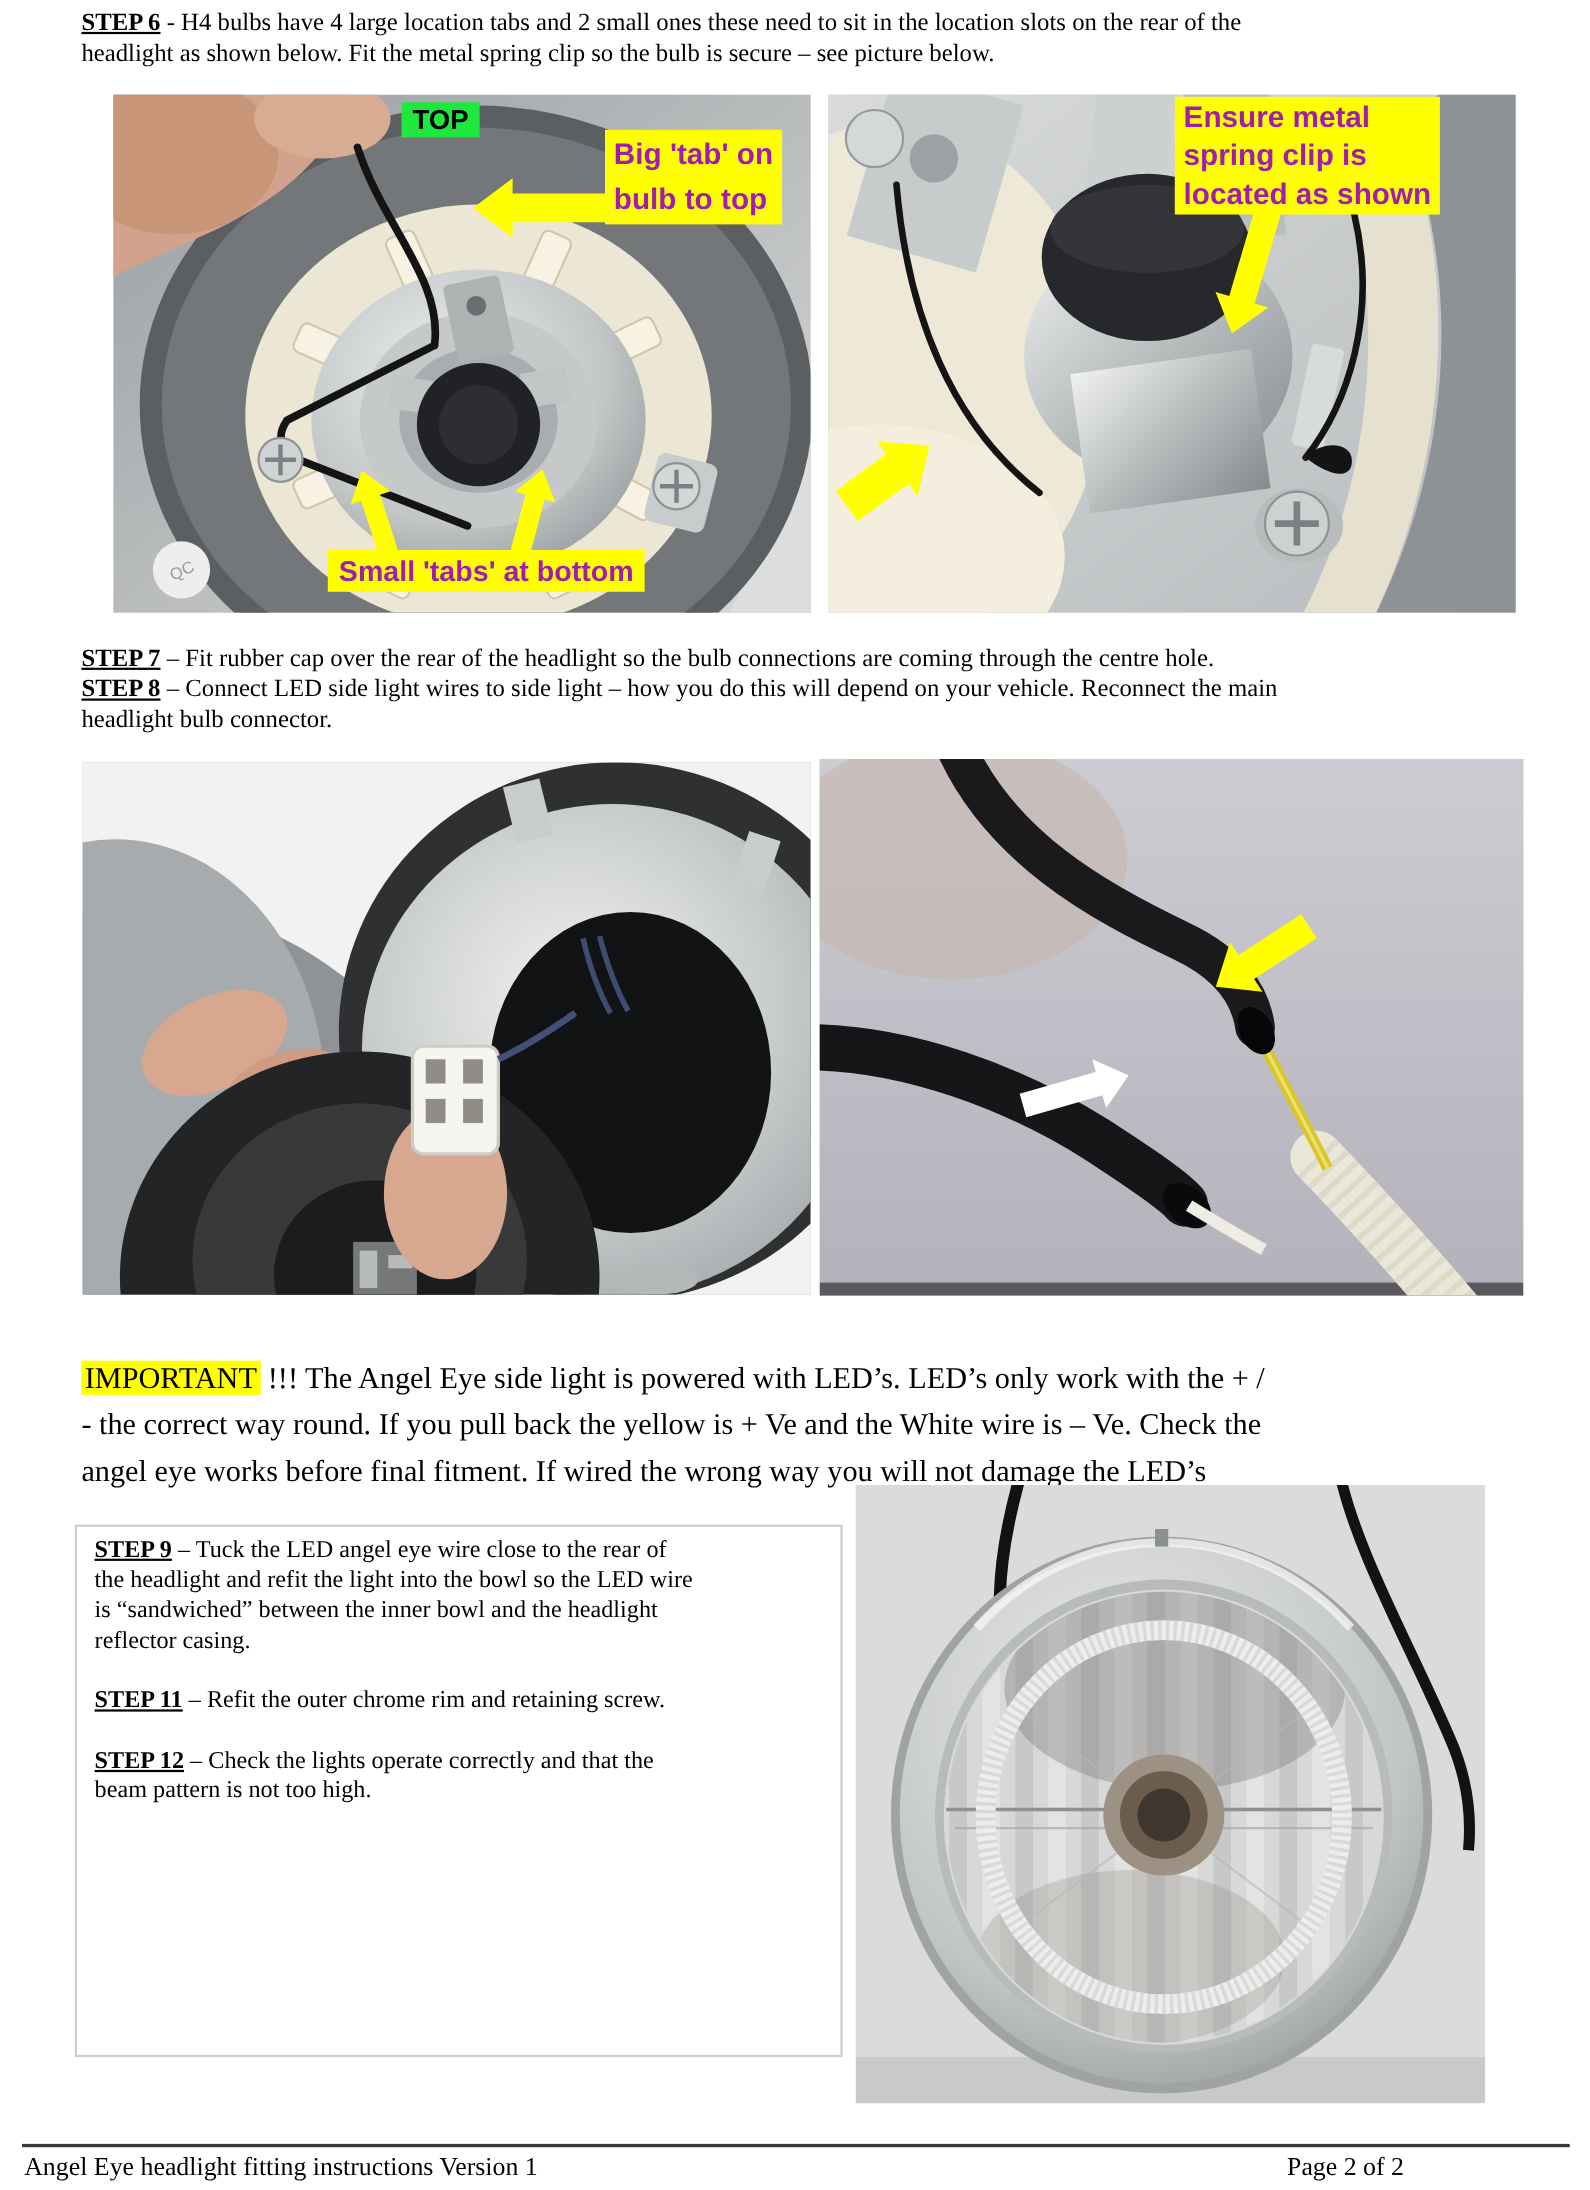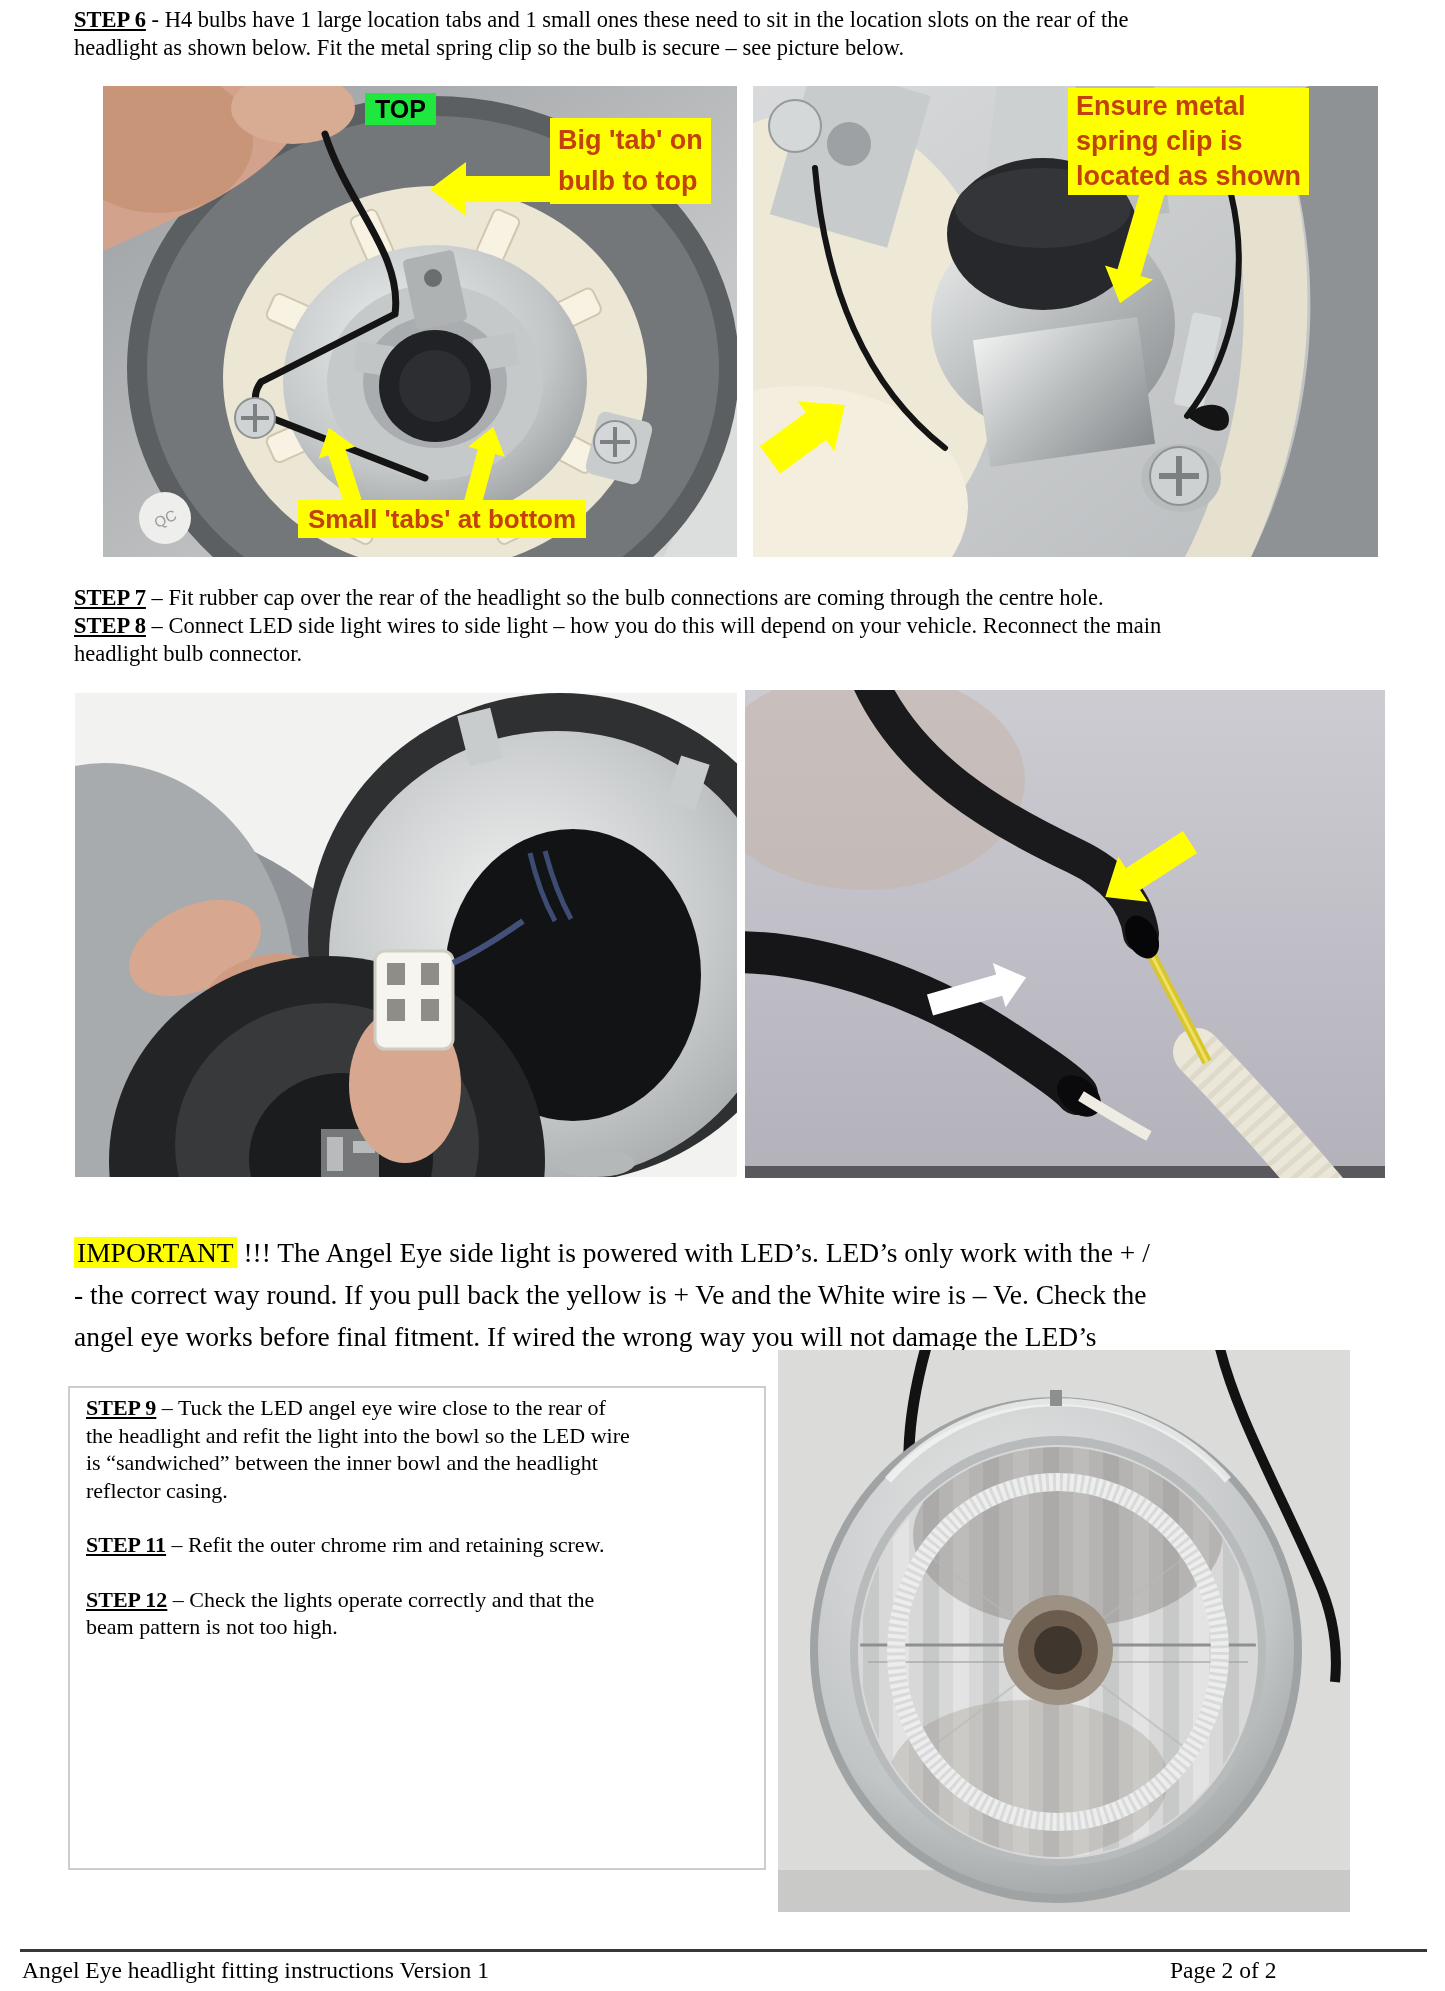--- a/index.html
+++ b/index.html
@@ -21,41 +21,41 @@
   .steps-box{position:absolute;left:68px;top:1386px;width:666px;height:458px;
              border:2px solid #cdcdcd;padding:6px 12px 16px 16px;background:#fff;}
   .steps-box p{margin:0 0 27px 0;font-size:22px;line-height:27.5px;}
 
   
   .photo{position:absolute;overflow:hidden;background:#cfcfcf;}
   .photo svg{position:absolute;left:0;top:0;display:block;}
 
   
   .plabel{position:absolute;font-family:"Liberation Sans",sans-serif;font-weight:bold;
-          color:#c2410c;background:#ffff00;white-space:pre-line;}
+          color:#a21caf;background:#ffff00;white-space:pre-line;}
   .lbl-top{left:262px;top:7px;background:#1ee83e;color:#000;font-size:25px;line-height:32px;padding:0 10px;}
   .lbl-bigtab{left:447px;top:32px;font-size:27px;line-height:41px;padding:2px 8px;}
   .lbl-smalltabs{left:195px;top:414px;font-size:26px;line-height:34px;padding:2px 10px;}
   .lbl-ensure{left:315px;top:2px;font-size:27px;line-height:35px;padding:1px 8px;}
   .lbl-yellowwire{left:406px;top:62px;font-size:27px;line-height:45px;padding:0 10px;}
   .lbl-whitewire{left:60px;top:310px;background:#ffffff;color:#1c4c96;font-size:27px;line-height:44px;padding:0 10px;}
 
   
   .footer-rule{position:absolute;left:20px;top:1949px;width:1407px;height:3px;background:#383838;}
   .footer-text{position:absolute;top:1956px;font-size:23.5px;line-height:28px;}
   .footer-left{left:22px;}
   .footer-right{left:1170px;}
 </style>
 </head>
 <body>
 
 <div class="page">
 
   <p class="para" style="left:74px;top:6px;width:1336px;">
-    <span class="step-label">STEP 6</span><span class="step-body"> - H4 bulbs have 1 large location tabs and 1 small ones these need to sit in the location slots on the rear of the
+    <span class="step-label">STEP 6</span><span class="step-body"> - H4 bulbs have 4 large location tabs and 2 small ones these need to sit in the location slots on the rear of the
 headlight as shown below. Fit the metal spring clip so the bulb is secure – see picture below.</span>
   </p>
 
   <div class="photo" style="left:103px;top:86px;width:634px;height:471px;">
     <svg width="634" height="471" viewBox="0 0 634 471">
       <defs>
         <linearGradient id="p1bg" x1="0" y1="0" x2="1" y2="1">
           <stop offset="0" stop-color="#9b9ea1"></stop>
             <stop offset="1" stop-color="#d6d8d8"></stop>
         </linearGradient>

